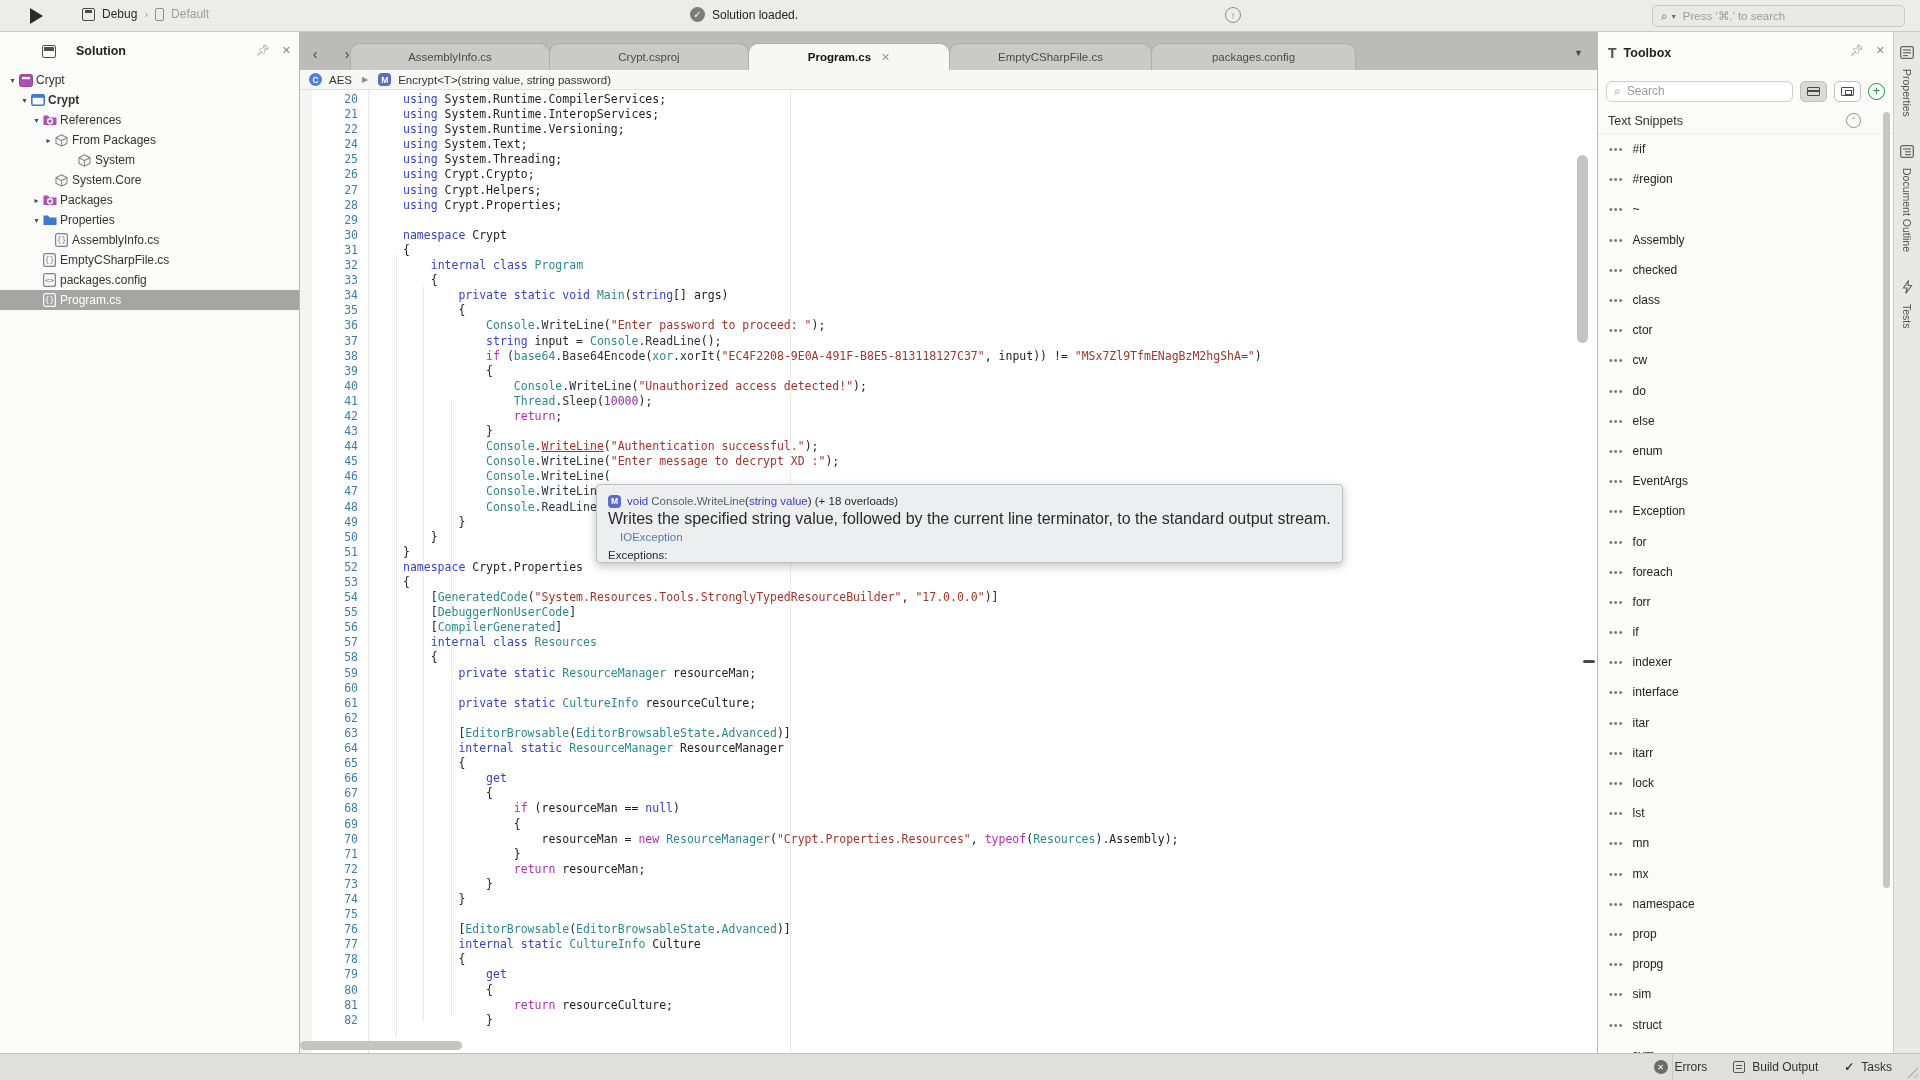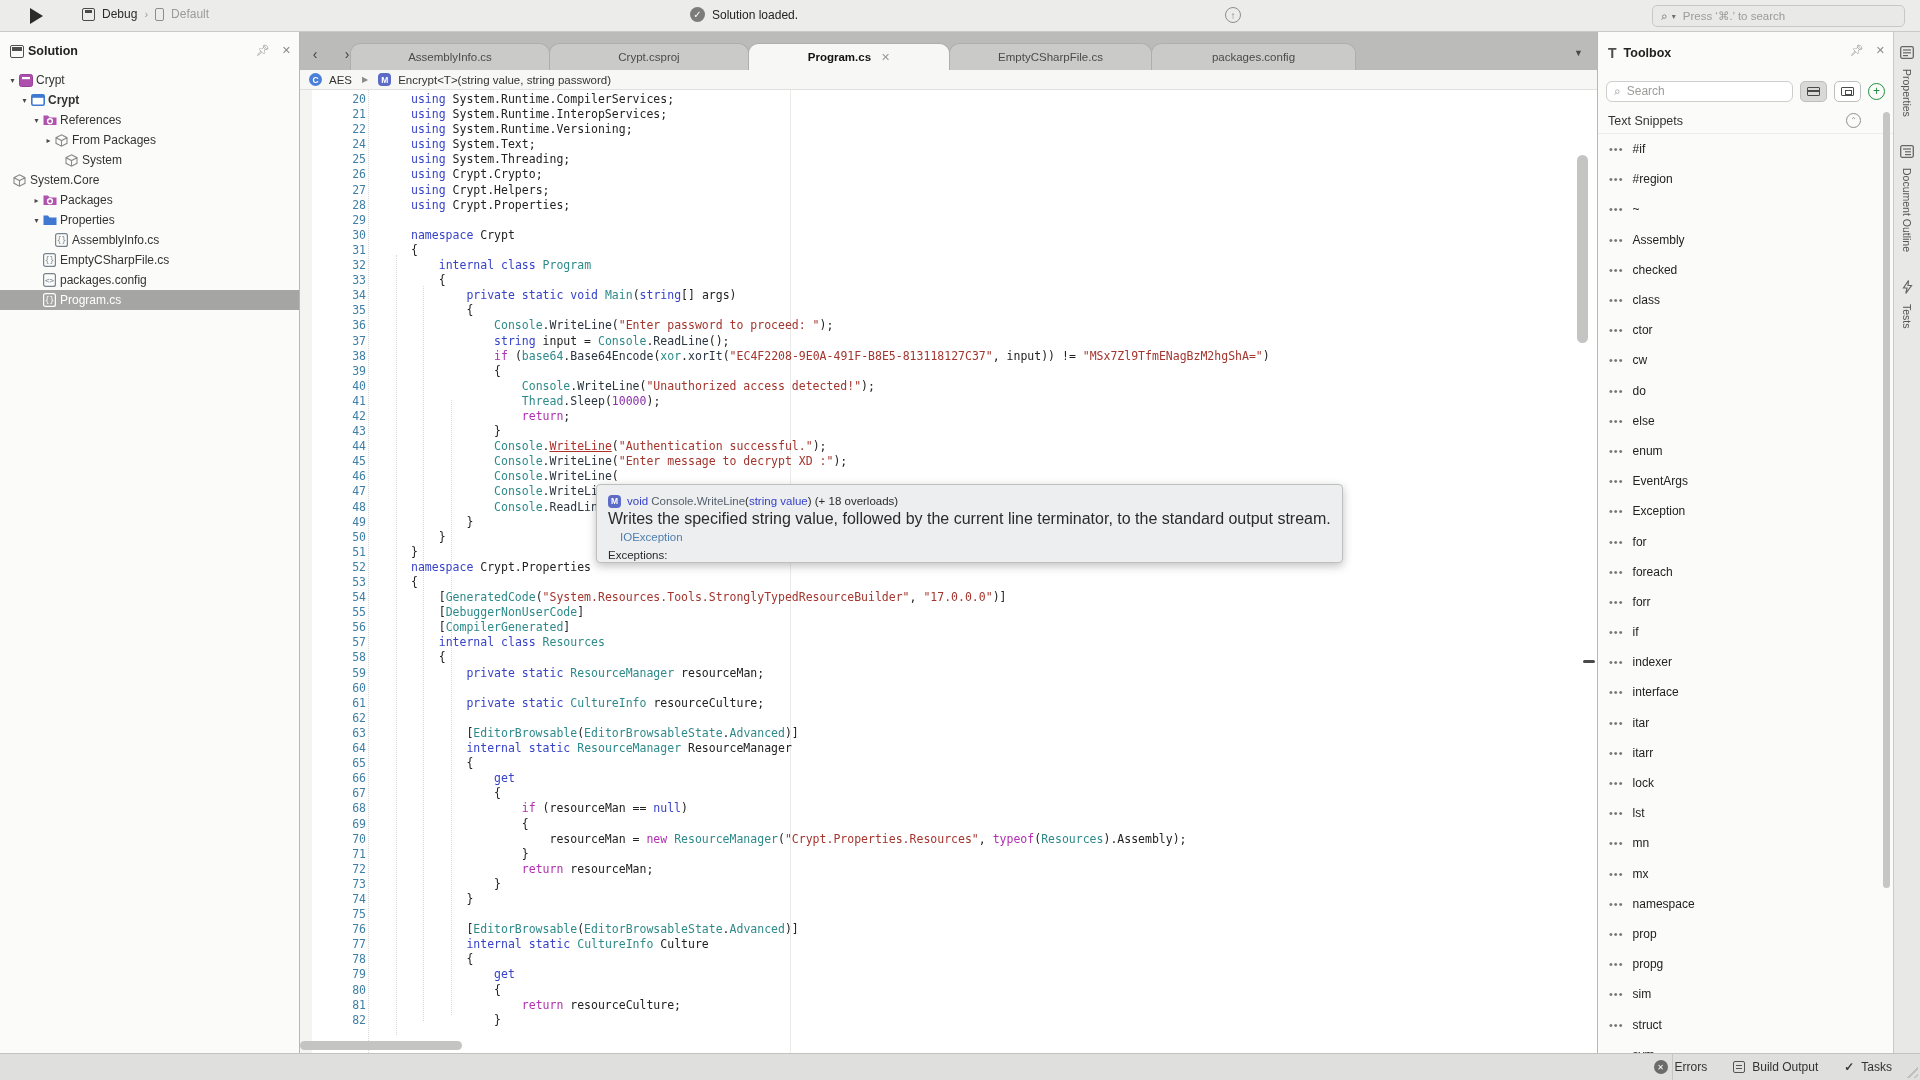--- a/index.html
+++ b/index.html
@@ -27,21 +27,21 @@
     border:1px solid #C8C8C7; border-radius:5px; display:flex; align-items:center; padding:0 8px; gap:4px; cursor:text; }
   .searchbox .mag { color:#6f6f6e; font-size:12px; }
   .searchbox .chev { color:#6f6f6e; font-size:8px; margin-right:3px; }
   .searchbox .ph { color:#9b9b9a; font-size:11.5px; }
 
   
   .main { position:absolute; left:0; top:32px; width:1920px; height:1021px; display:flex; }
 
   
   .pad { width:300px; background:#FBFBFA; border-right:1px solid #B7B7B6; display:flex; flex-direction:column; }
-  .pad-header { height:38px; display:flex; align-items:center; padding:0 10px; gap:4px; position:relative; }
+  .pad-header { height:38px; display:flex; align-items:center; padding:0 10px; gap:20px; position:relative;margin-left:32px; }
   .pad-title { font-size:12.5px; font-weight:bold; color:#222; }
   .hdr-icons { position:absolute; right:8px; top:12px; display:flex; gap:12px; color:#8b8b8a; font-size:11px; }
   .hdr-icons span{ cursor:pointer; }
   .winicon { width:14px; height:13px; border:1.6px solid #4f4f4e; border-radius:2px; position:relative; }
   .winicon::after{ content:""; position:absolute; left:1px; top:1px; right:1px; height:4px; background:#4f4f4e; }
   .tree { flex:1; overflow:hidden; }
   .trow { height:20px; display:flex; align-items:center; font-size:12px; color:#333; cursor:pointer; white-space:nowrap; }
   .trow .arrow { width:13px; text-align:center; font-size:8px; color:#4a4a4a; flex:none; }
   .trow .ticon { width:17px; flex:none; display:flex; align-items:center; color:#77848D; }
   .trow.sel { background:#A5A5A4; color:#fff; }
@@ -69,21 +69,21 @@
     display:flex; align-items:center; justify-content:center; flex:none; }
   .badge.c { background:#4B80D9; border-radius:50%; }
   .badge.m { background:#5C6BC8; }
 
   
   .code { flex:1; position:relative; overflow:hidden; background:#fff;
     font-family:"DejaVu Sans Mono", monospace; font-size:11.5px; line-height:15.1px; }
   .foldmargin { position:absolute; left:0; top:0; bottom:0; width:12px; background:#F4F4F3; }
   .guide { position:absolute; border-left:1px dotted #D8D8D7; width:0; }
   .ruler { position:absolute; left:490px; top:0; bottom:0; border-left:1px solid #EBEBEA; }
-  .lines { position:absolute; left:16px; top:2px; right:0; }
+  .lines { position:absolute; left:8px; top:2px; right:0; }
   .line { height:15.1px; white-space:pre; }
   .ln { display:inline-block; width:50px; text-align:right; color:#3E7FA6; }
   .ct { padding-left:45px; }
   .tok-k { color:#3642C8; }
   .tok-c { color:#B12FB1; }
   .tok-t { color:#2E8A8A; }
   .tok-s { color:#A3352E; }
   .tok-n { color:#8A2FA8; }
   .tok-m { color:#2B3540; }
   .tok-p { color:#222; }
@@ -219,30 +219,30 @@
         </div>
         <div class="trow" style="padding-left: 42px;">
           <span class="arrow">▸</span>
           <span class="ticon">
             <svg width="13" height="13" viewBox="0 0 13 13">
               <path d="M6.5 0.8 L12 3.7 V9.3 L6.5 12.2 L1 9.3 V3.7 Z M1 3.7 L6.5 6.6 L12 3.7 M6.5 6.6 V12.2" fill="none" stroke="#8a8a8a" stroke-width="1.1"></path>
             </svg>
           </span>
           <span class="tlabel">From Packages</span>
         </div>
-        <div class="trow" style="padding-left: 52px;">
+        <div class="trow" style="padding-left: 65px;">
           <span class="arrow"></span>
           <span class="ticon">
             <svg width="13" height="13" viewBox="0 0 13 13">
               <path d="M6.5 0.8 L12 3.7 V9.3 L6.5 12.2 L1 9.3 V3.7 Z M1 3.7 L6.5 6.6 L12 3.7 M6.5 6.6 V12.2" fill="none" stroke="#8a8a8a" stroke-width="1.1"></path>
             </svg>
           </span>
           <span class="tlabel">System</span>
         </div>
-        <div class="trow" style="">
+        <div class="trow" style="padding-left: 42px;">
           <span class="arrow"></span>
           <span class="ticon">
             <svg width="13" height="13" viewBox="0 0 13 13">
               <path d="M6.5 0.8 L12 3.7 V9.3 L6.5 12.2 L1 9.3 V3.7 Z M1 3.7 L6.5 6.6 L12 3.7 M6.5 6.6 V12.2" fill="none" stroke="#8a8a8a" stroke-width="1.1"></path>
             </svg>
           </span>
           <span class="tlabel">System.Core</span>
         </div>
         <div class="trow" style="padding-left: 30px;">
           <span class="arrow">▸</span>

